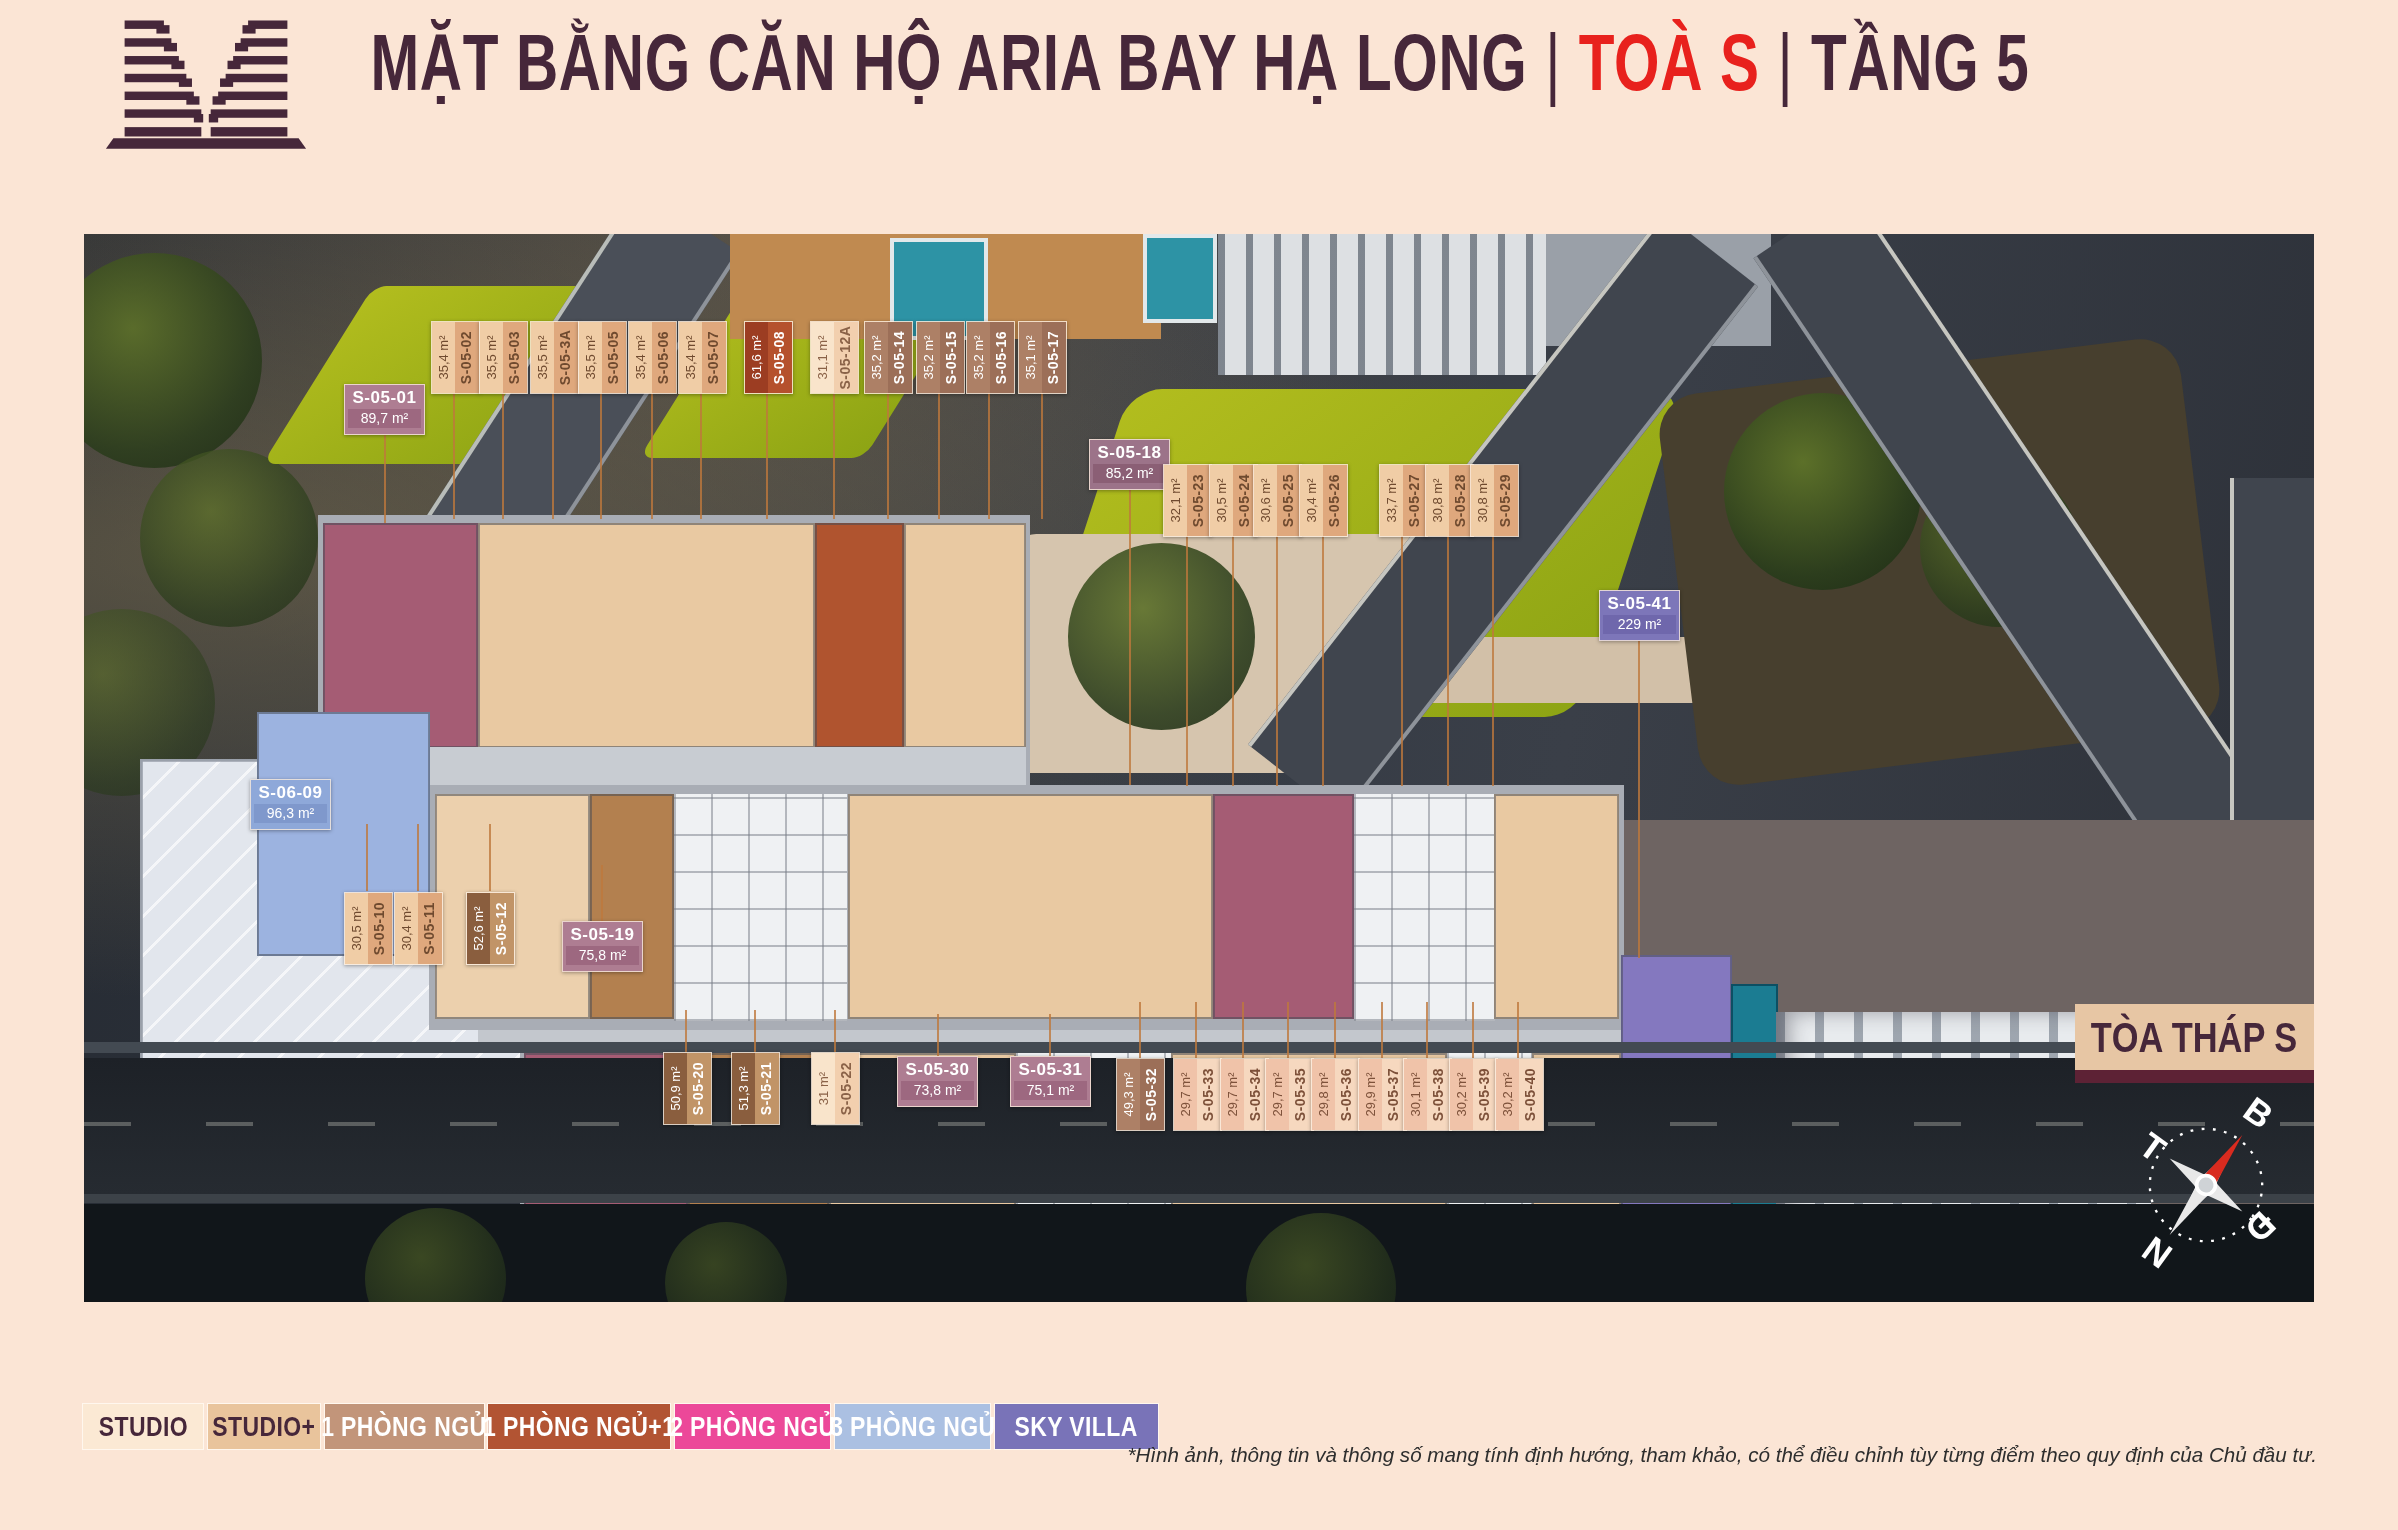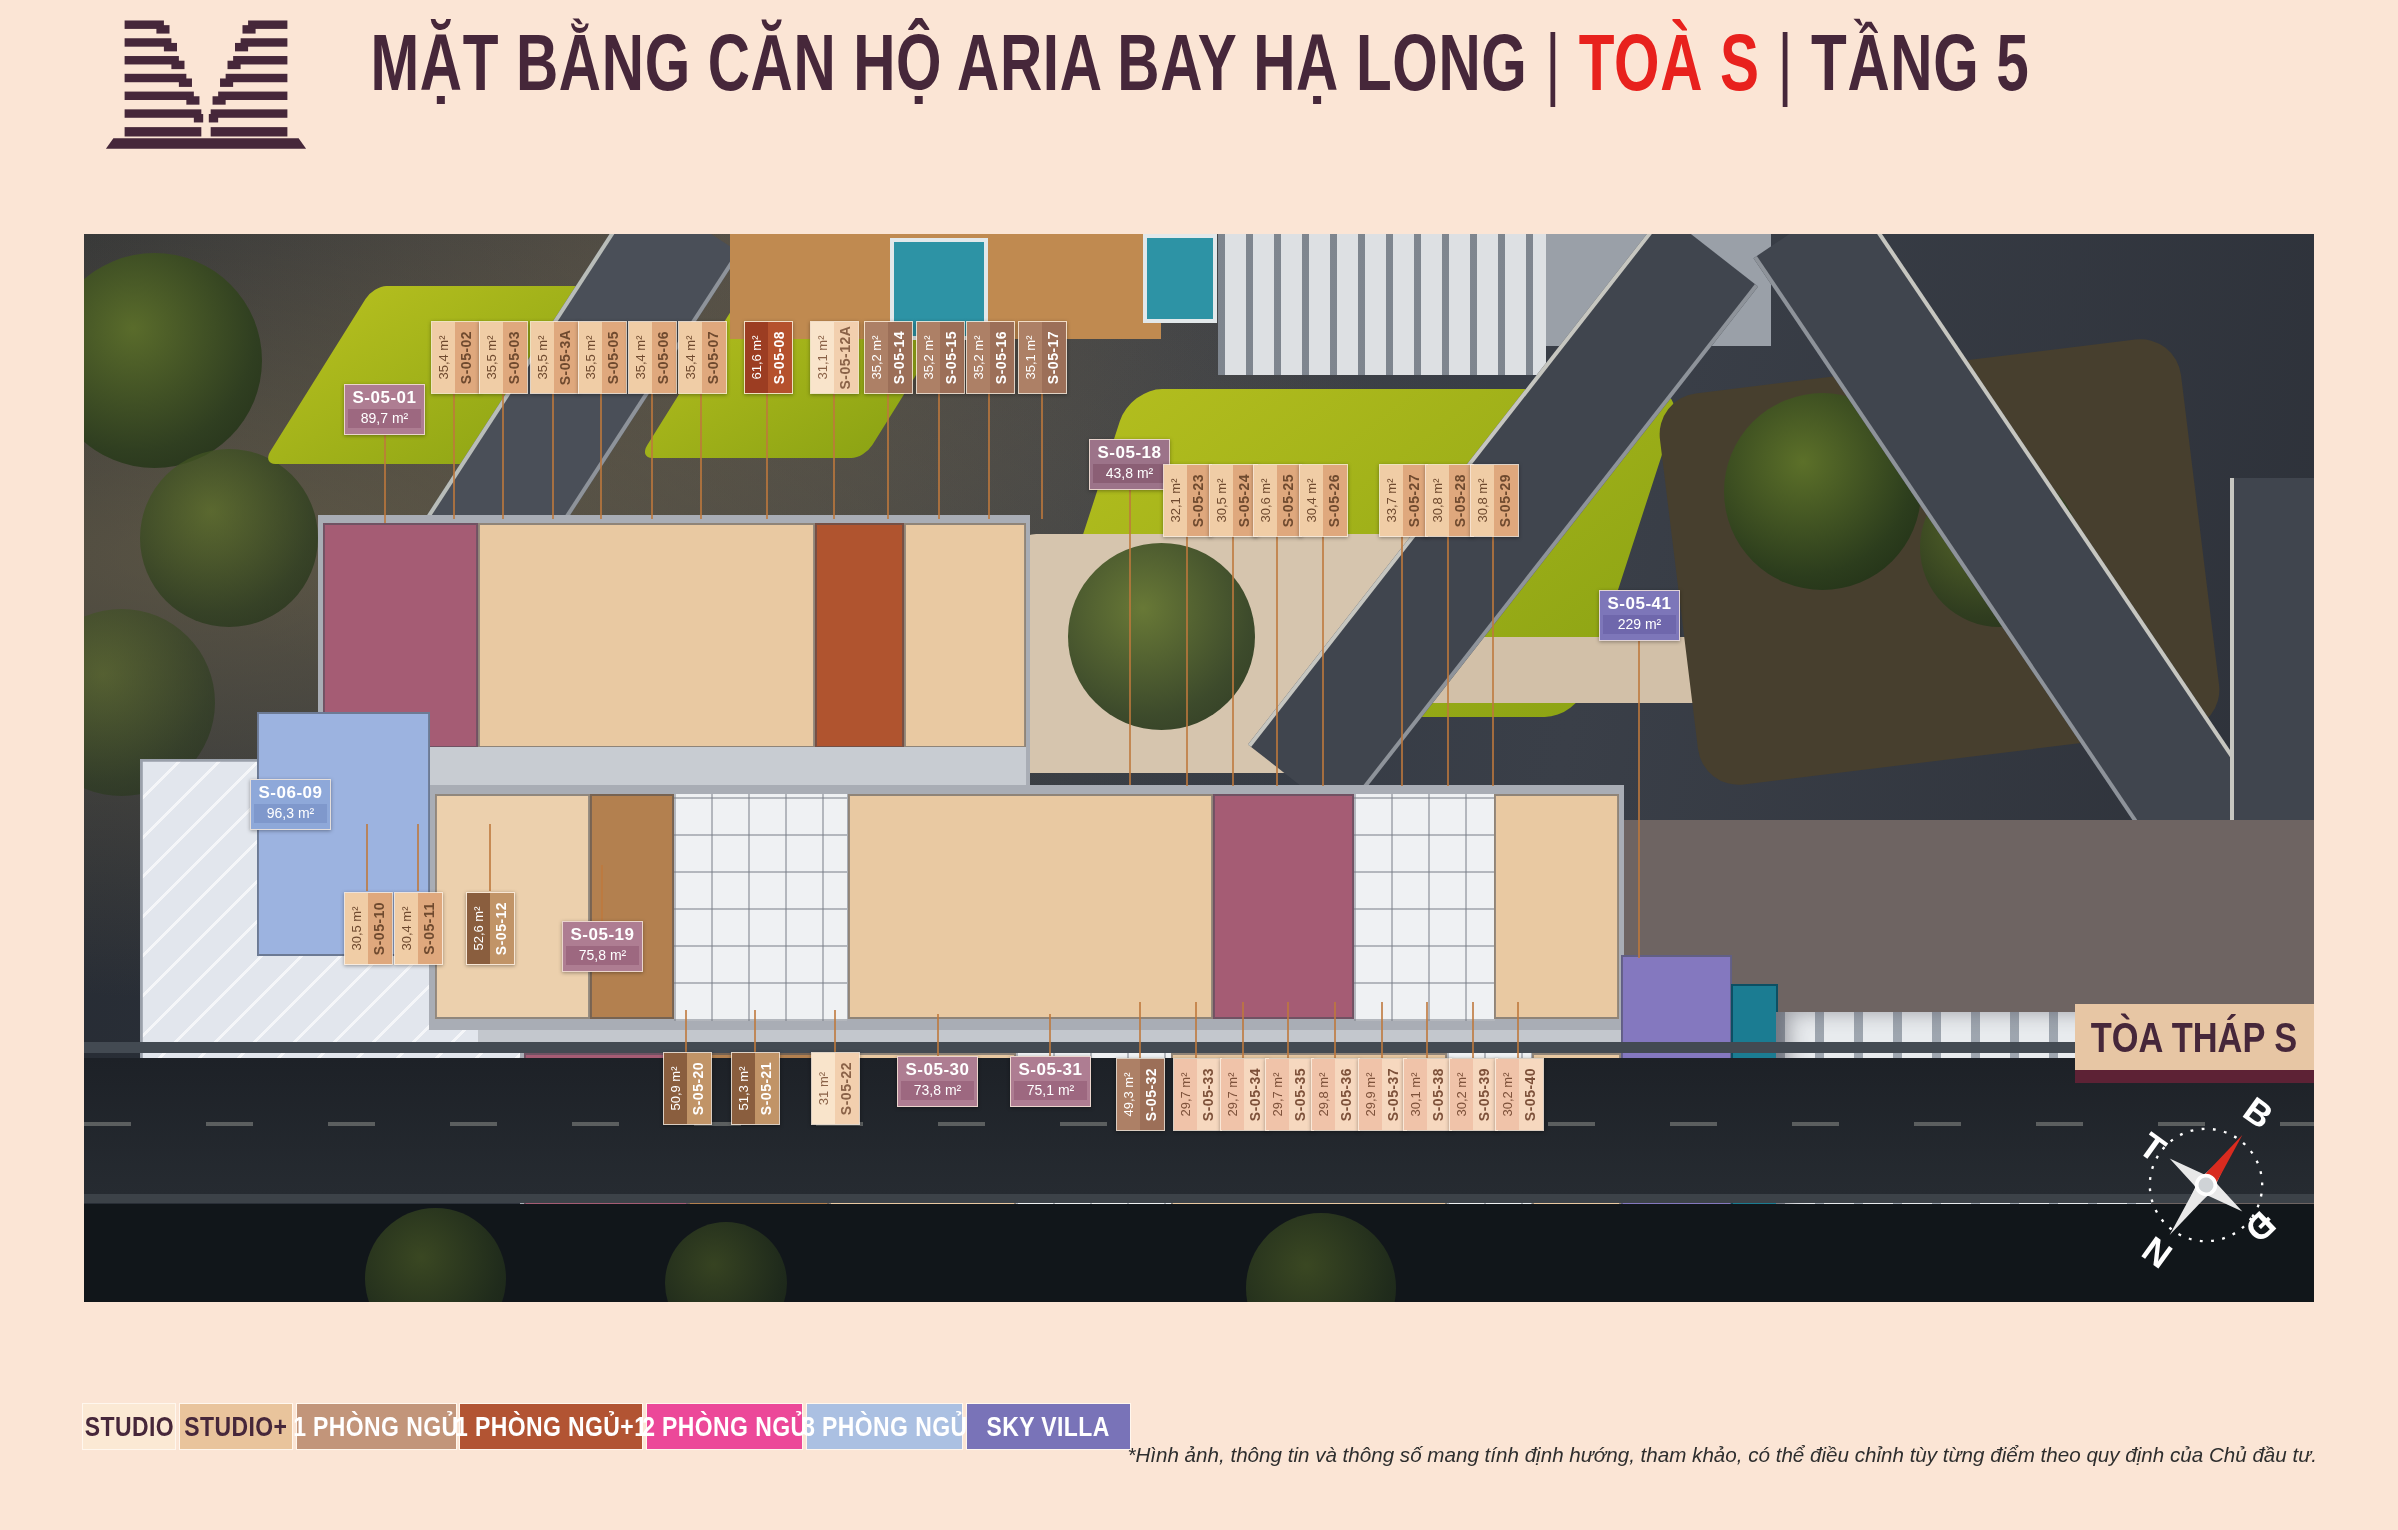--- a/index.html
+++ b/index.html
@@ -257,21 +257,21 @@
         <div class="leader" style="left: 957px; height: 127px; top: 158px;"></div>
         <div class="tag tag-v" style="left: 934px; top: 87px;">
           <div class="tag-v-inner">
             <div class="tv-row tv-area" style="background: rgb(173, 128, 102); color: rgb(255, 255, 255);">35,1 m²</div>
             <div class="tv-row tv-id" style="background: rgb(156, 111, 88); color: rgb(255, 255, 255);">S-05-17</div>
           </div>
         </div>
         <div class="leader" style="left: 1045px; height: 295px; top: 256px;"></div>
         <div class="tag tag-h" style="left: 1005px; top: 205px; background: rgb(156, 115, 137);">
           <div class="th-id" style="color: rgb(255, 255, 255);">S-05-18</div>
-          <div class="th-area" style="background: rgb(139, 95, 117); color: rgb(255, 255, 255);">43,8 m²</div>
+          <div class="th-area" style="background: rgb(139, 95, 117); color: rgb(255, 255, 255);">85,2 m²</div>
         </div>
         <div class="leader" style="left: 1102px; height: 251px; top: 301px;"></div>
         <div class="tag tag-v" style="left: 1079px; top: 230px;">
           <div class="tag-v-inner">
             <div class="tv-row tv-area" style="background: rgb(240, 205, 166); color: rgb(111, 74, 47);">32,1 m²</div>
             <div class="tv-row tv-id" style="background: rgb(223, 168, 125); color: rgb(111, 74, 47);">S-05-23</div>
           </div>
         </div>
         <div class="leader" style="left: 1148px; height: 251px; top: 301px;"></div>
         <div class="tag tag-v" style="left: 1125px; top: 230px;">
@@ -462,21 +462,21 @@
           <text id="cmp-n" x="80" y="28" text-anchor="middle" font-size="38" font-weight="bold" fill="#ffffff" font-family="Liberation Sans, sans-serif">B</text>
           <text id="cmp-e" x="152" y="124" text-anchor="middle" font-size="38" font-weight="bold" fill="#ffffff" font-family="Liberation Sans, sans-serif" transform="rotate(100 152 112)">Đ</text>
           <text id="cmp-s" x="80" y="212" text-anchor="middle" font-size="38" font-weight="bold" fill="#ffffff" font-family="Liberation Sans, sans-serif">N</text>
           <text id="cmp-w" x="10" y="124" text-anchor="middle" font-size="38" font-weight="bold" fill="#ffffff" font-family="Liberation Sans, sans-serif">T</text>
         </g>
       </svg>
     </div>
   </div>
 
   <div id="legend">
-      <div class="lg-box" style="width: 94px; background: rgb(251, 233, 212);">
+      <div class="lg-box" style="width: 122px; background: rgb(251, 233, 212);">
         <span style="color: rgb(70, 39, 58);">STUDIO</span>
       </div>
       <div class="lg-box" style="width: 114px; background: rgb(233, 196, 156);">
         <span style="color: rgb(70, 39, 58);">STUDIO+</span>
       </div>
       <div class="lg-box" style="width: 161px; background: rgb(194, 149, 122);">
         <span style="color: rgb(255, 255, 255);">1 PHÒNG NGỦ</span>
       </div>
       <div class="lg-box" style="width: 184px; background: rgb(178, 84, 51);">
         <span style="color: rgb(255, 255, 255);">1 PHÒNG NGỦ+1</span>

